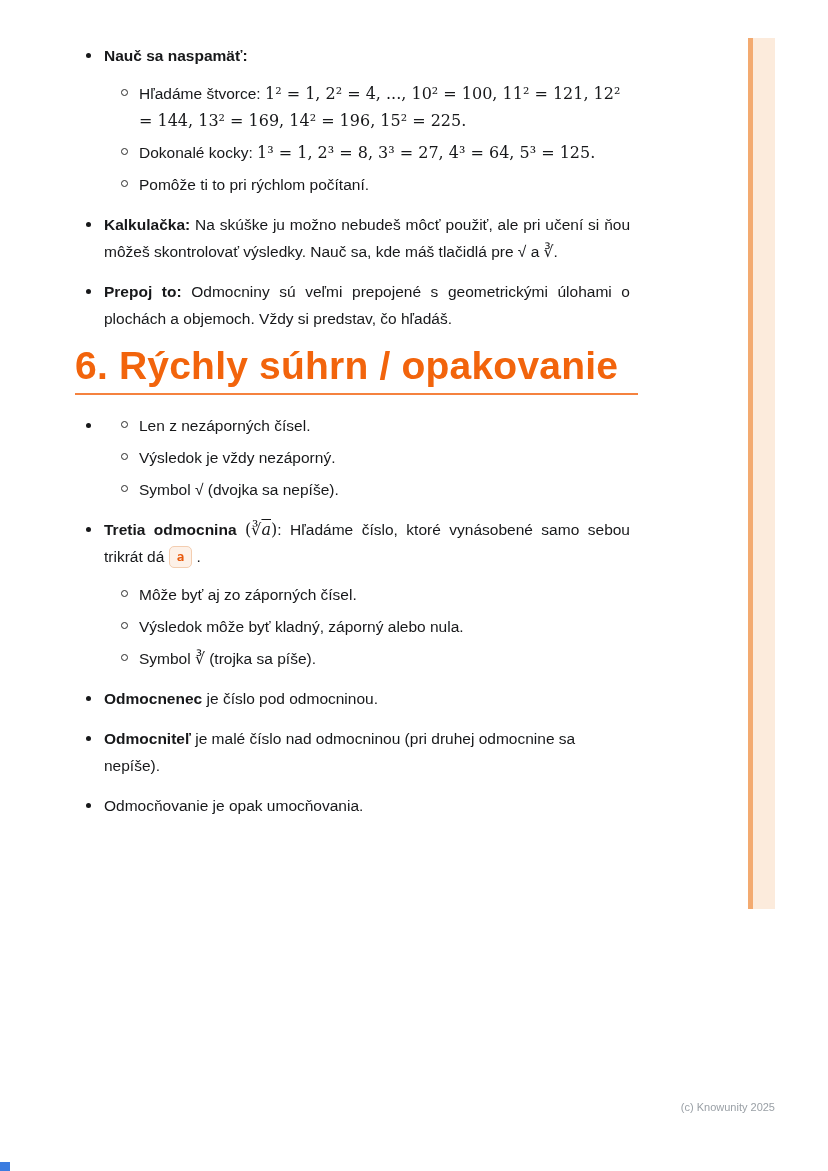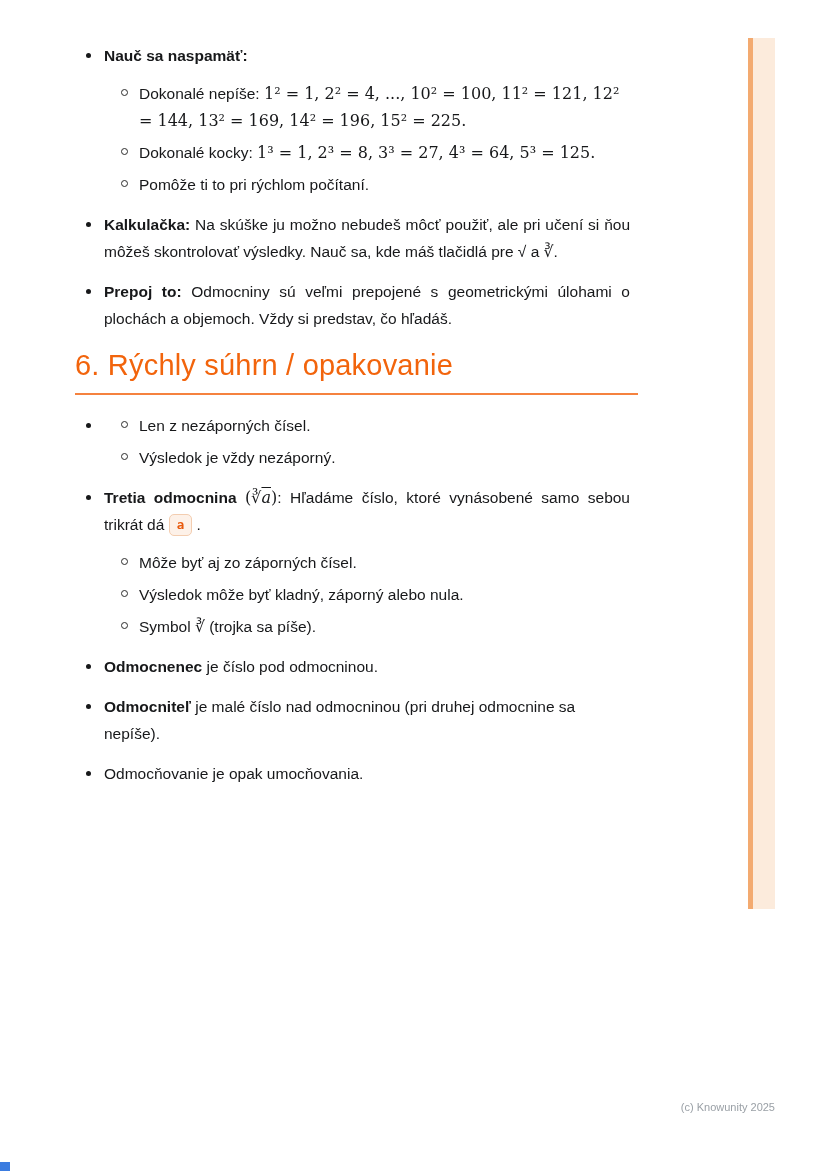--- a/index.html
+++ b/index.html
@@ -34,21 +34,21 @@
   }
   p { margin: 0; }
   .just { text-align: justify; }
   strong { font-weight: 700; }
   .math {
     font-family: "DejaVu Serif", "DejaVu Sans", "Liberation Serif", serif;
     font-size: 16px;
   }
   .rad { font-style: italic; text-decoration: overline; }
   .heading {
-    font-size: 29px; line-height: 33px; font-weight: 400;
+    font-size: 39px; line-height: 33px; font-weight: 700;
     color: #f2640c;
     margin: 17px 0 0 0;
     letter-spacing: 0.2px;
   }
   .rule {
     border: none; border-top: 2.5px solid #f5823f;
     margin: 11px 0 17px 0; width: 100%;
   }
   .badge {
     display: inline-block;
@@ -89,21 +89,21 @@
 
 <div class="page">
 
   <div class="content">
 
     <ul class="l1">
 
       <li>
         <p><strong>Nauč sa naspamäť:</strong></p>
         <ul class="l2">
-          <li><span>Dokonalé nepíše: </span><span class="math">1² = 1, 2² = 4, ..., 10² = 100, 11² = 121, 12² = 144, 13² = 169, 14² = 196, 15² = 225.</span></li>
+          <li><span>Hľadáme štvorce: </span><span class="math">1² = 1, 2² = 4, ..., 10² = 100, 11² = 121, 12² = 144, 13² = 169, 14² = 196, 15² = 225.</span></li>
           <li><span>Dokonalé kocky: </span><span class="math">1³ = 1, 2³ = 8, 3³ = 27, 4³ = 64, 5³ = 125.</span></li>
           <li><span>Pomôže ti to pri rýchlom počítaní.</span></li>
         </ul>
       </li>
 
       <li>
         <p class="just"><strong>Kalkulačka:</strong> <span>Na skúške ju možno nebudeš môcť použiť, ale pri učení si ňou môžeš skontrolovať výsledky. Nauč sa, kde máš tlačidlá pre √ a ∛.</span></p>
       </li>
 
       <li>
@@ -114,20 +114,21 @@
 
     <h2 class="heading">6. Rýchly súhrn / opakovanie</h2>
     <hr class="rule">
 
     <ul class="l1">
 
       <li>
         <ul class="l2">
           <li><span>Len z nezáporných čísel.</span></li>
           <li><span>Výsledok je vždy nezáporný.</span></li>
+          <li><span>Symbol √ (dvojka sa nepíše).</span></li>
         </ul>
       </li>
 
       <li>
         <p class="just"><strong>Tretia odmocnina</strong> <span class="math"><span>(∛</span><span class="rad">a</span><span>)</span></span><span>:</span> <span>Hľadáme číslo, ktoré vynásobené samo sebou trikrát dá</span> <code class="badge">a</code> <span>.</span></p>
         <ul class="l2">
           <li><span>Môže byť aj zo záporných čísel.</span></li>
           <li><span>Výsledok môže byť kladný, záporný alebo nula.</span></li>
           <li><span>Symbol ∛ (trojka sa píše).</span></li>
         </ul>

